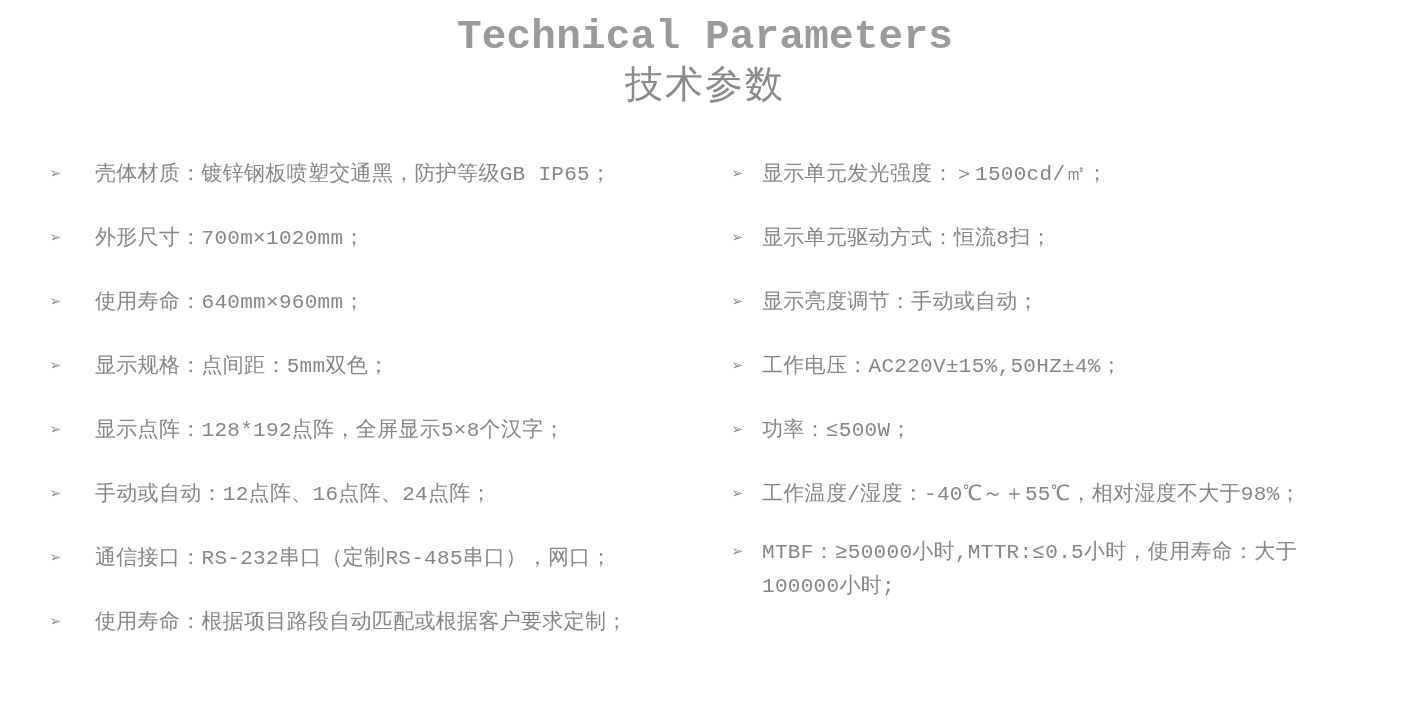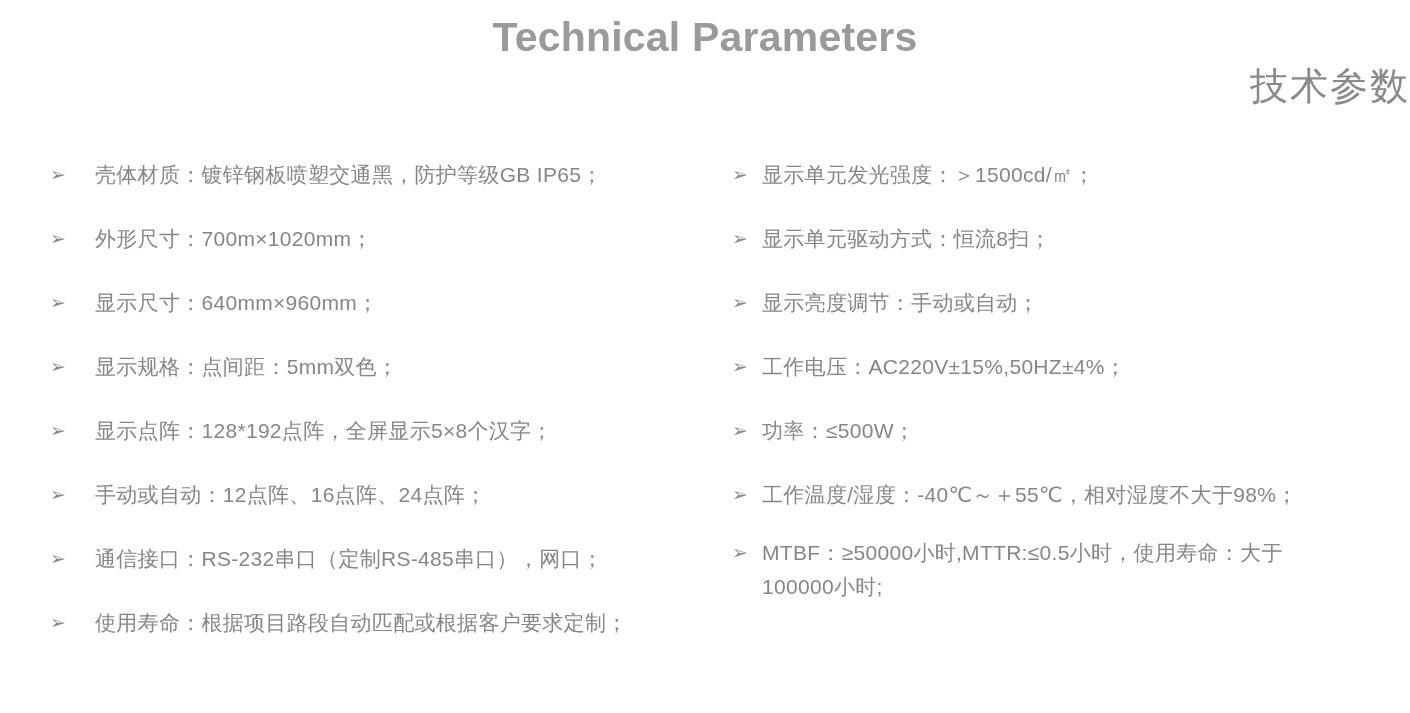--- a/index.html
+++ b/index.html
@@ -12,20 +12,21 @@
     background: #ffffff;
     font-family: "Liberation Sans", "DejaVu Sans", sans-serif;
     overflow: hidden;
   }
   .page {
     position: relative;
     width: 1410px;
     height: 713px;
     background: #ffffff;
     box-sizing: border-box;
+    font-family: Liberation Mono, monospace;
   }
   
   .header {
     width: 100%;
     text-align: center;
     padding-top: 14px;
   }
   .title-en {
     font-size: 41px;
     font-weight: bold;
@@ -34,21 +35,20 @@
     line-height: 1.15;
     margin: 0;
   }
   .title-cn {
     font-size: 38px;
     font-weight: normal;
     color: #8a8a8a;
     letter-spacing: 2px;
     line-height: 1.25;
     margin: 2px 0 0 0;
-    text-align: right;
   }
   
   .columns {
     position: absolute;
     top: 158px;
     left: 0;
     width: 1410px;
     display: flex;
     flex-direction: row;
     align-items: flex-start;
@@ -119,21 +119,21 @@
         <span class="spec-text">壳体材质：镀锌钢板喷塑交通黑，防护等级GB IP65；</span>
       </div>
 
       <div class="spec-item">
         <span class="bullet">➢</span>
         <span class="spec-text">外形尺寸：700m×1020mm；</span>
       </div>
 
       <div class="spec-item">
         <span class="bullet">➢</span>
-        <span class="spec-text">显示尺寸：640mm×960mm；</span>
+        <span class="spec-text">使用寿命：640mm×960mm；</span>
       </div>
 
       <div class="spec-item">
         <span class="bullet">➢</span>
         <span class="spec-text">显示规格：点间距：5mm双色；</span>
       </div>
 
       <div class="spec-item">
         <span class="bullet">➢</span>
         <span class="spec-text">显示点阵：128*192点阵，全屏显示5×8个汉字；</span>

